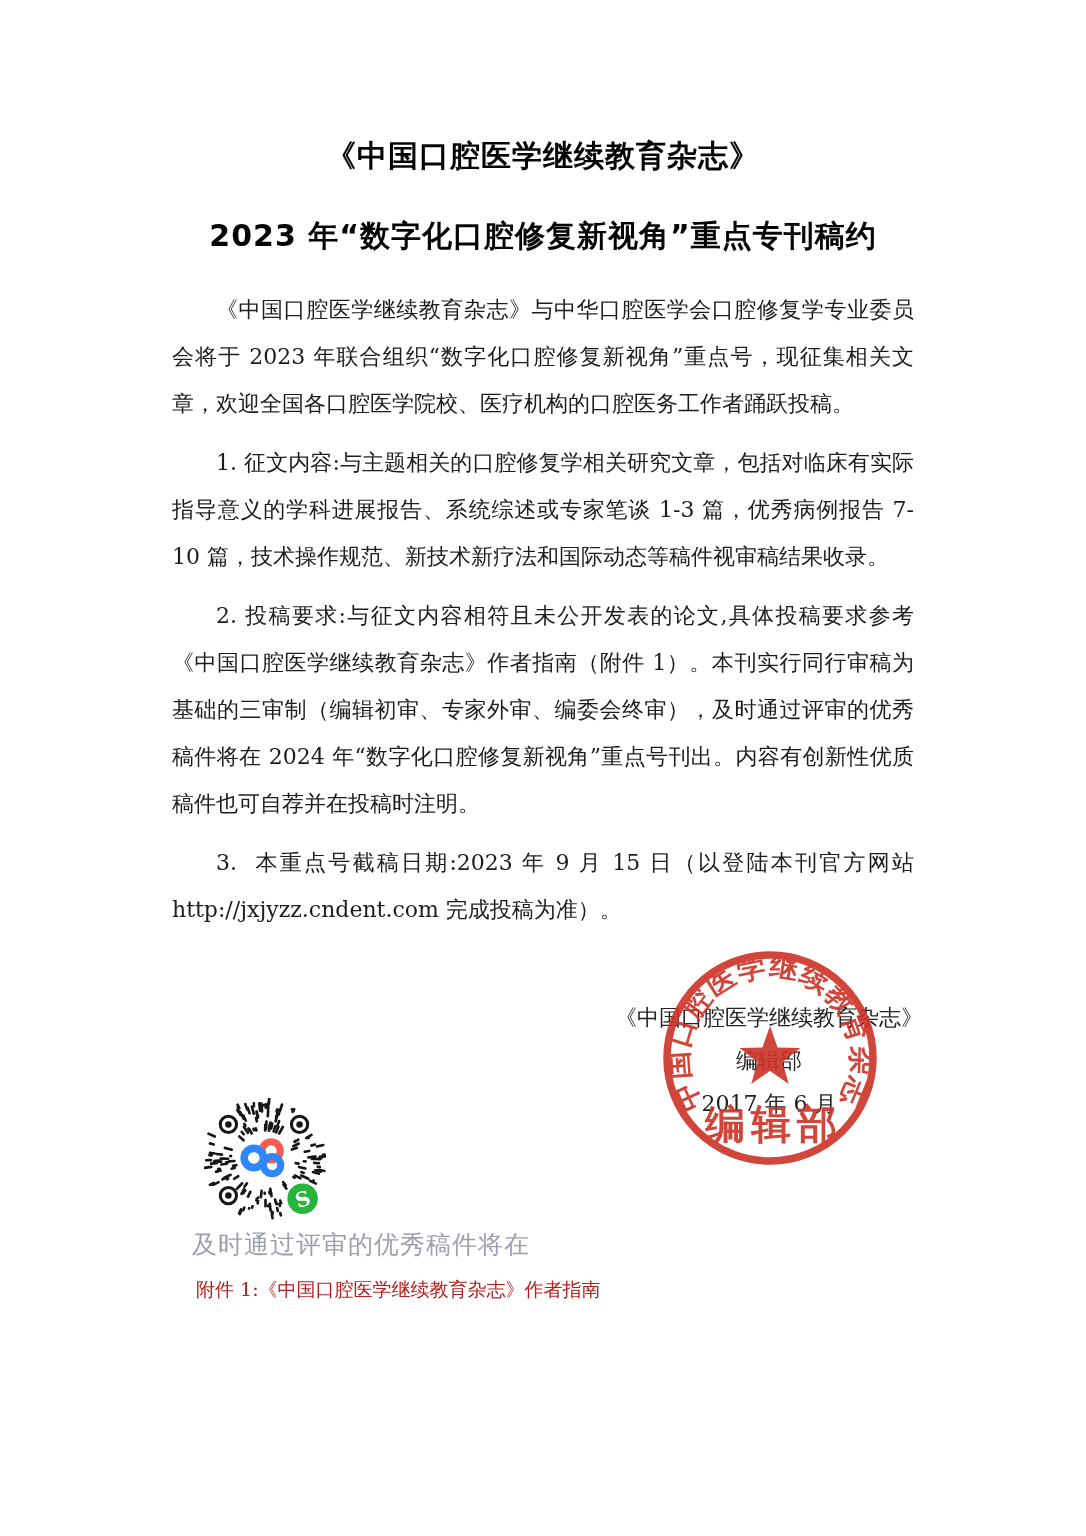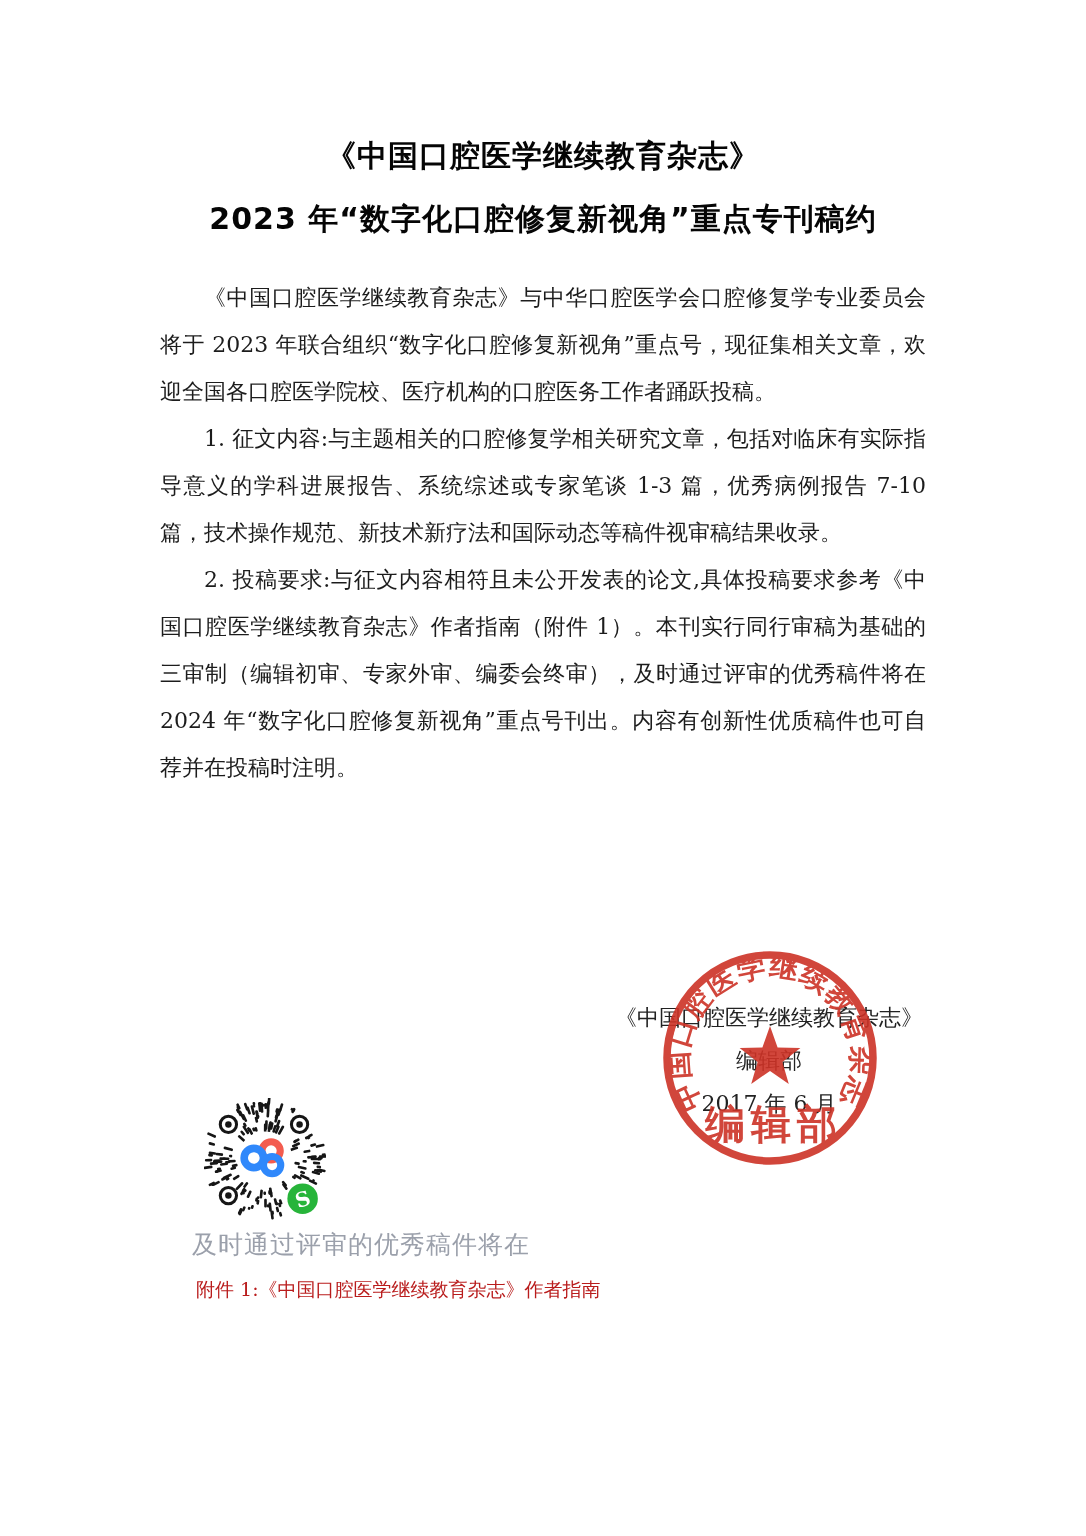--- a/index.html
+++ b/index.html
@@ -14,28 +14,28 @@
   .doc-title{
     position:absolute;left:0;width:1086px;
     text-align:center;
     font-family:"DejaVu Sans","Liberation Sans",sans-serif;
     font-weight:900;
     font-size:30px;color:#050505;
     letter-spacing:1px;
     white-space:nowrap;
   }
   .title-1{top:136px;}
-  .title-2{top:199px;}
+  .title-2{top:216px;}
   .body-text{
     position:absolute;left:160px;top:274px;width:766px;
     font-size:22px;line-height:47px;
     text-align:justify;
   }
   .body-text p{
-    margin:0;text-indent:2em;white-space:pre-wrap;
+    margin:12px;text-indent:2em;white-space:pre-wrap;
   }
   .signature{
     position:absolute;left:596px;top:996px;width:346px;
     text-align:center;font-size:22px;line-height:43px;
     color:#222222;
   }
   .signature div{white-space:nowrap;}
   .stamp{
     position:absolute;left:658px;top:946px;width:224px;height:224px;
     opacity:.9;
@@ -60,20 +60,21 @@
 
 <div class="page">
 
   <div class="doc-title title-1">《中国口腔医学继续教育杂志》</div>
   <div class="doc-title title-2">2023 年“数字化口腔修复新视角”重点专刊稿约</div>
 
   <div class="body-text">
     <p>《中国口腔医学继续教育杂志》与中华口腔医学会口腔修复学专业委员会将于 2023 年联合组织“数字化口腔修复新视角”重点号，现征集相关文章，欢迎全国各口腔医学院校、医疗机构的口腔医务工作者踊跃投稿。</p>
     <p>1. 征文内容:与主题相关的口腔修复学相关研究文章，包括对临床有实际指导意义的学科进展报告、系统综述或专家笔谈 1-3 篇，优秀病例报告 7-10 篇，技术操作规范、新技术新疗法和国际动态等稿件视审稿结果收录。</p>
     <p>2. 投稿要求:与征文内容相符且未公开发表的论文,具体投稿要求参考《中国口腔医学继续教育杂志》作者指南（附件 1）。本刊实行同行审稿为基础的三审制（编辑初审、专家外审、编委会终审），及时通过评审的优秀稿件将在 2024 年“数字化口腔修复新视角”重点号刊出。内容有创新性优质稿件也可自荐并在投稿时注明。</p>
+    <p>3.  本重点号截稿日期:2023 年 9 月 15 日（以登陆本刊官方网站 http://jxjyzz.cndent.com 完成投稿为准）。</p>
   </div>
 
   <div class="signature">
     <div>《中国口腔医学继续教育杂志》</div>
     <div>编辑部</div>
     <div>2017 年 6 月</div>
   </div>
 
   <svg class="stamp" viewBox="0 0 224 224" aria-hidden="true">
     <circle cx="112" cy="112" r="103" fill="none" style="stroke:var(--stamp-red,#cd3226)" stroke-width="7.5"></circle>

